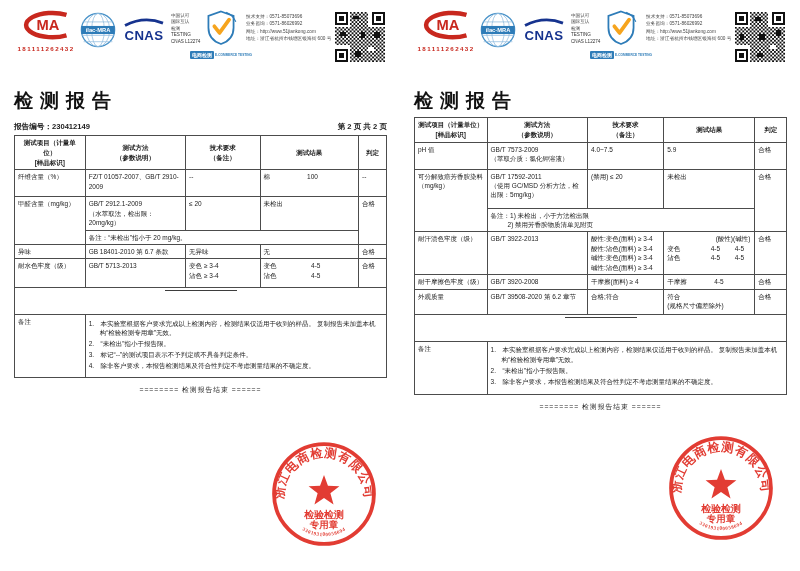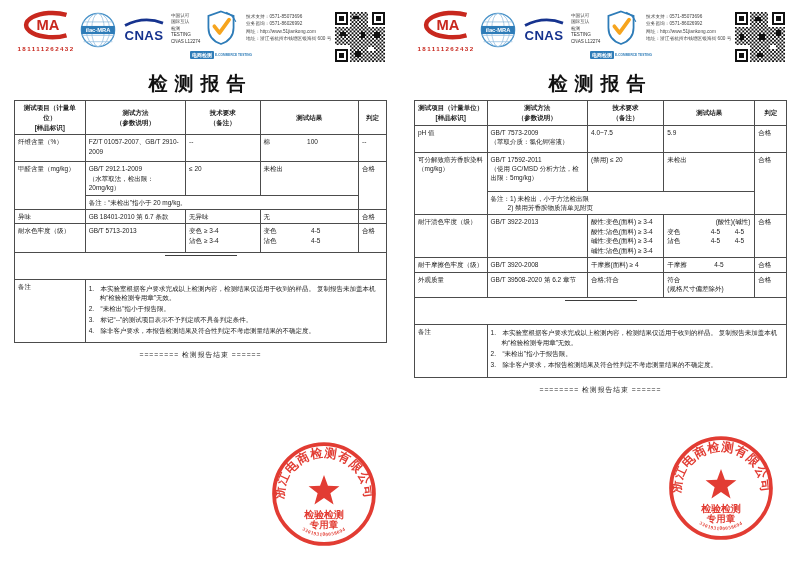--- a/index.html
+++ b/index.html
@@ -17,22 +17,22 @@
   .cnas-block{width:50px;flex:none;padding-top:4px;text-align:right;}
   .acc-block{width:25px;flex:none;padding-top:3px;font-size:4.6px;line-height:1.4;color:#333;white-space:nowrap;}
   .shield-block{width:46px;flex:none;text-align:center;}
   .chip-row{display:flex;align-items:center;justify-content:center;gap:1px;margin-top:0px;}
   .chip{background:#2e7cb8;color:#fff;font-size:5px;font-weight:bold;padding:1px 2px;border-radius:1px;white-space:nowrap;}
   .chip-en{font-size:3.2px;color:#2e7cb8;font-weight:bold;white-space:nowrap;}
   .contact-block{flex:1;padding-top:3px;font-size:4.7px;line-height:1.55;color:#444;min-width:0;}
   .contact-block div{white-space:nowrap;overflow:hidden;}
   .qr{width:54px;height:54px;flex:none;}
   
-  .report-title{text-align:center;font-family:"Liberation Serif",serif;font-weight:bold;
-                font-size:19px;letter-spacing:7px;margin-top:5px;color:#111;}
+  .report-title{font-family:"Liberation Serif",serif;font-weight:bold;
+                font-size:19px;letter-spacing:7px;margin-top:22px;color:#111;}
   .meta-row{display:flex;justify-content:space-between;align-items:flex-end;margin-top:8px;
             font-size:7.6px;font-weight:bold;color:#222;}
   
   table.report{border-collapse:collapse;width:100%;margin-top:3px;table-layout:fixed;}
   table.report th,table.report td{border:1px solid #4c4c4c;padding:2px 3px;font-size:6.5px;
       line-height:1.45;vertical-align:top;text-align:left;font-weight:normal;word-wrap:break-word;}
   table.report th{text-align:center;font-weight:bold;vertical-align:middle;line-height:1.5;}
   td.judge{text-align:center;vertical-align:middle;}
   .res-flex{display:flex;}
   .res-flex .val{flex:1;text-align:center;}
@@ -130,20 +130,24 @@
           <rect x="23" y="3" width="3" height="3" fill="#111"></rect>
         <rect x="0" y="19" width="9" height="10" fill="#fff"></rect>
           <rect x="1" y="21" width="7" height="7" fill="#111"></rect>
           <rect x="2" y="22" width="5" height="5" fill="#fff"></rect>
           <rect x="3" y="23" width="3" height="3" fill="#111"></rect>
       </svg>
     </div>
 
     <div class="report-title">检测报告</div>
 
+    <div class="meta-row">
+      <div><span>报告编号：</span><span>230412149</span></div>
+      <div>第 2 页 共 2 页</div>
+    </div>
 
     <table class="report">
       <colgroup>
           <col style="width:19%">
           <col style="width:27%">
           <col style="width:20%">
           <col style="width:26.5%">
           <col style="width:7.5%">
         </colgroup>
       <tbody>

